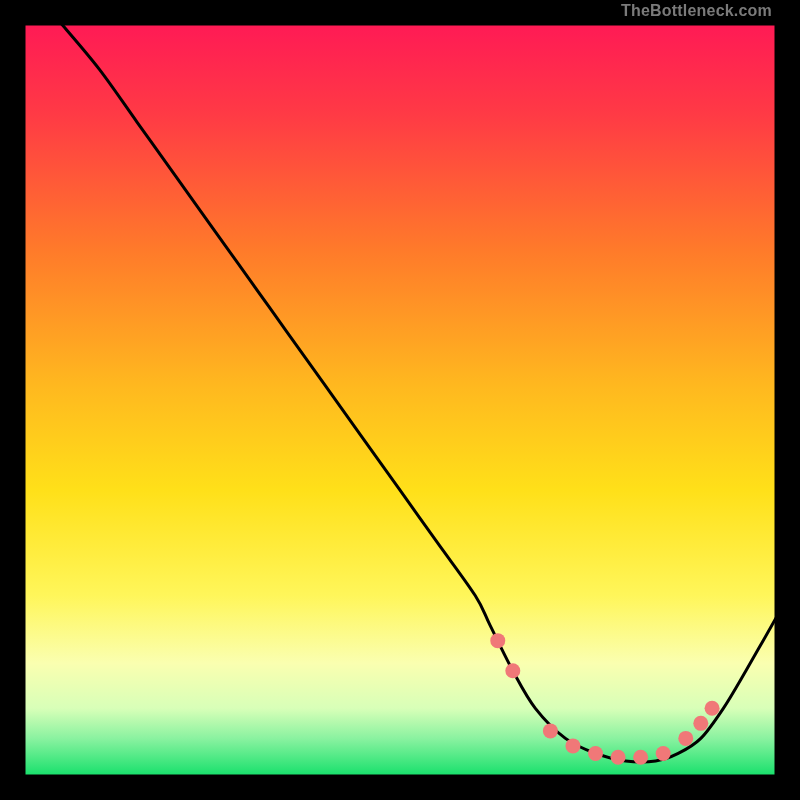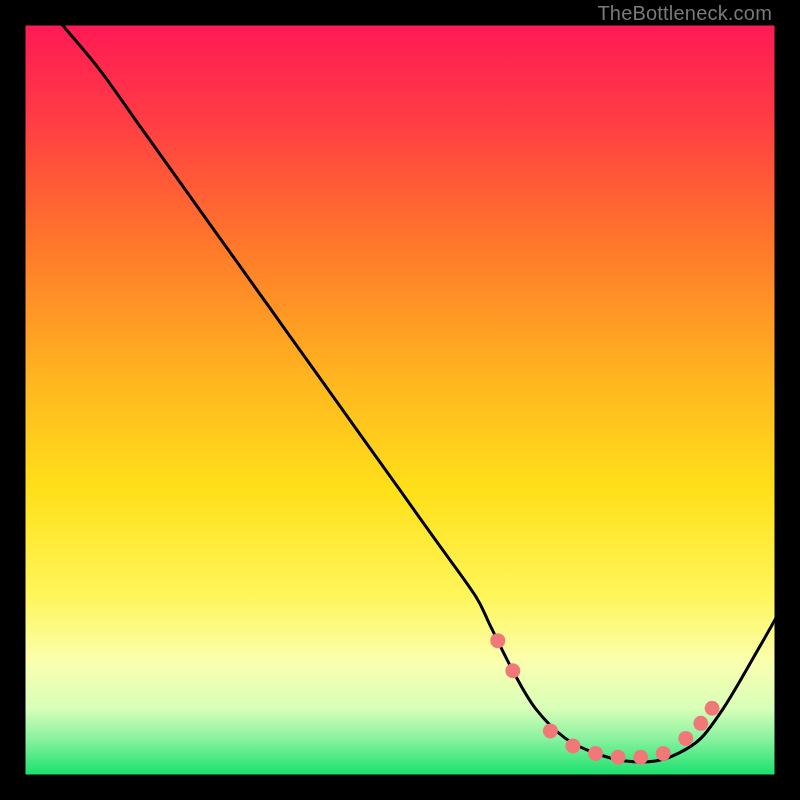--- a/index.html
+++ b/index.html
@@ -23,22 +23,22 @@
     left: 0;
     top: 0;
     width: 752px;
     height: 752px;
   }
   .watermark {
     position: absolute;
     top: 2px;
     right: 28px;
     font-family: Arial, Helvetica, sans-serif;
-    font-size: 20px;
-    font-weight: normal;
+    font-size: 16px;
+    font-weight: bold;
     color: #7a7a7a;
     letter-spacing: 0.2px;
     user-select: none;
   }
 </style>
 </head>
 <body>
 
 <div class="frame">
   <svg class="plot" viewBox="0 0 752 752" preserveAspectRatio="none">

